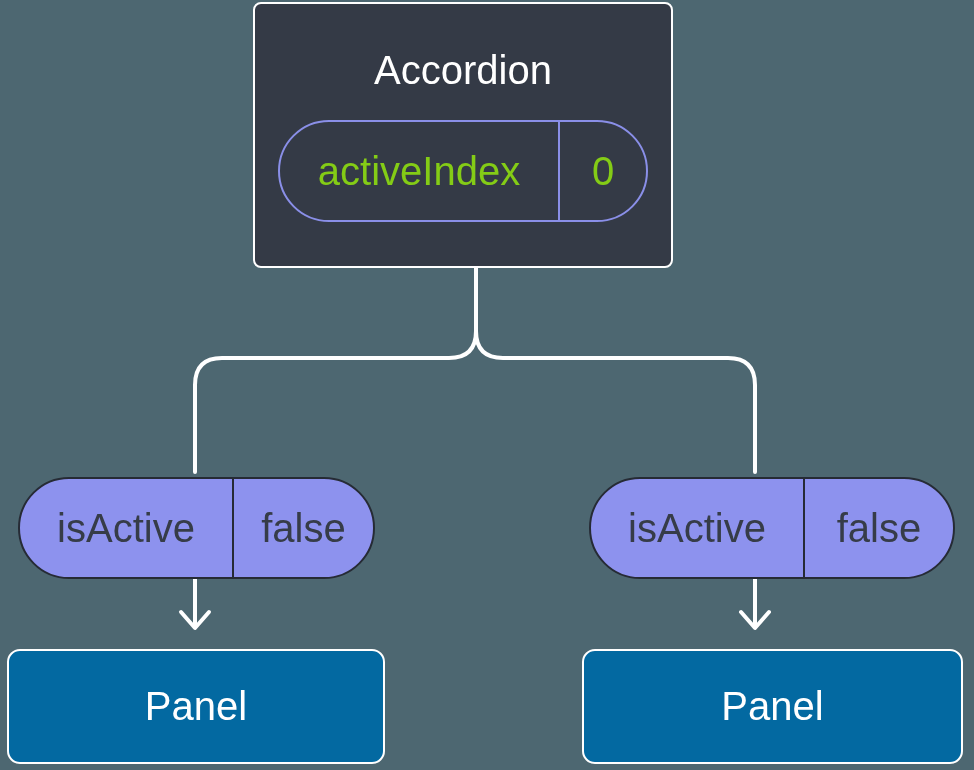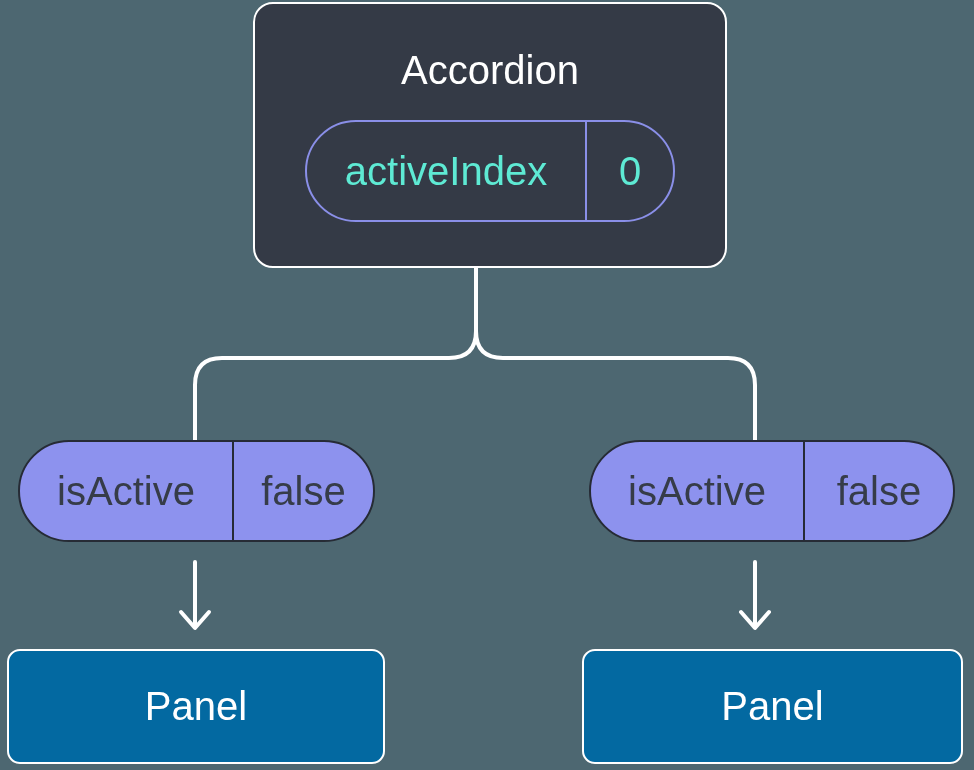--- a/index.html
+++ b/index.html
@@ -19,24 +19,24 @@
     position: absolute;
     left: 0; top: 0;
     width: 974px; height: 770px;
     z-index: 1;
   }
   .node, .state-pill { position: absolute; z-index: 2; box-sizing: border-box; }
 
   
   .root-card {
     left: 253px; top: 2px;
-    width: 474px; height: 266px;
+    width: 420px; height: 266px;
     background: #343a46;
     border: 2.5px solid #ffffff;
-    border-radius: 20px;
+    border-radius: 8px;
     display: flex;
     flex-direction: column;
     align-items: center;
     padding-top: 42px;
   }
   .root-title {
     color: #ffffff;
     font-size: 40px;
     font-weight: 500;
     line-height: 48px;
@@ -47,32 +47,32 @@
     border: 2px solid #8a8fe8;
     border-radius: 51px;
     display: flex;
     box-sizing: border-box;
     overflow: hidden;
   }
   .prop-pill .cell {
     display: flex;
     align-items: center;
     justify-content: center;
-    color: #5eead4;
+    color: #84cc16;
     font-size: 40px;
   }
   .prop-pill .cell.name {
     width: 278px;
     border-right: 2px solid #8a8fe8;
   }
   .prop-pill .cell.value { flex: 1; }
 
   
   .state-pill {
-    top: 440px;
+    top: 477px;
     height: 102px;
     background: #8d92ee;
     border: 2.5px solid #262b35;
     border-radius: 51px;
     display: flex;
     overflow: hidden;
   }
   .state-pill.left  { left: 18px;  width: 357px; }
   .state-pill.right { left: 589px; width: 366px; }
   .state-pill .cell {

